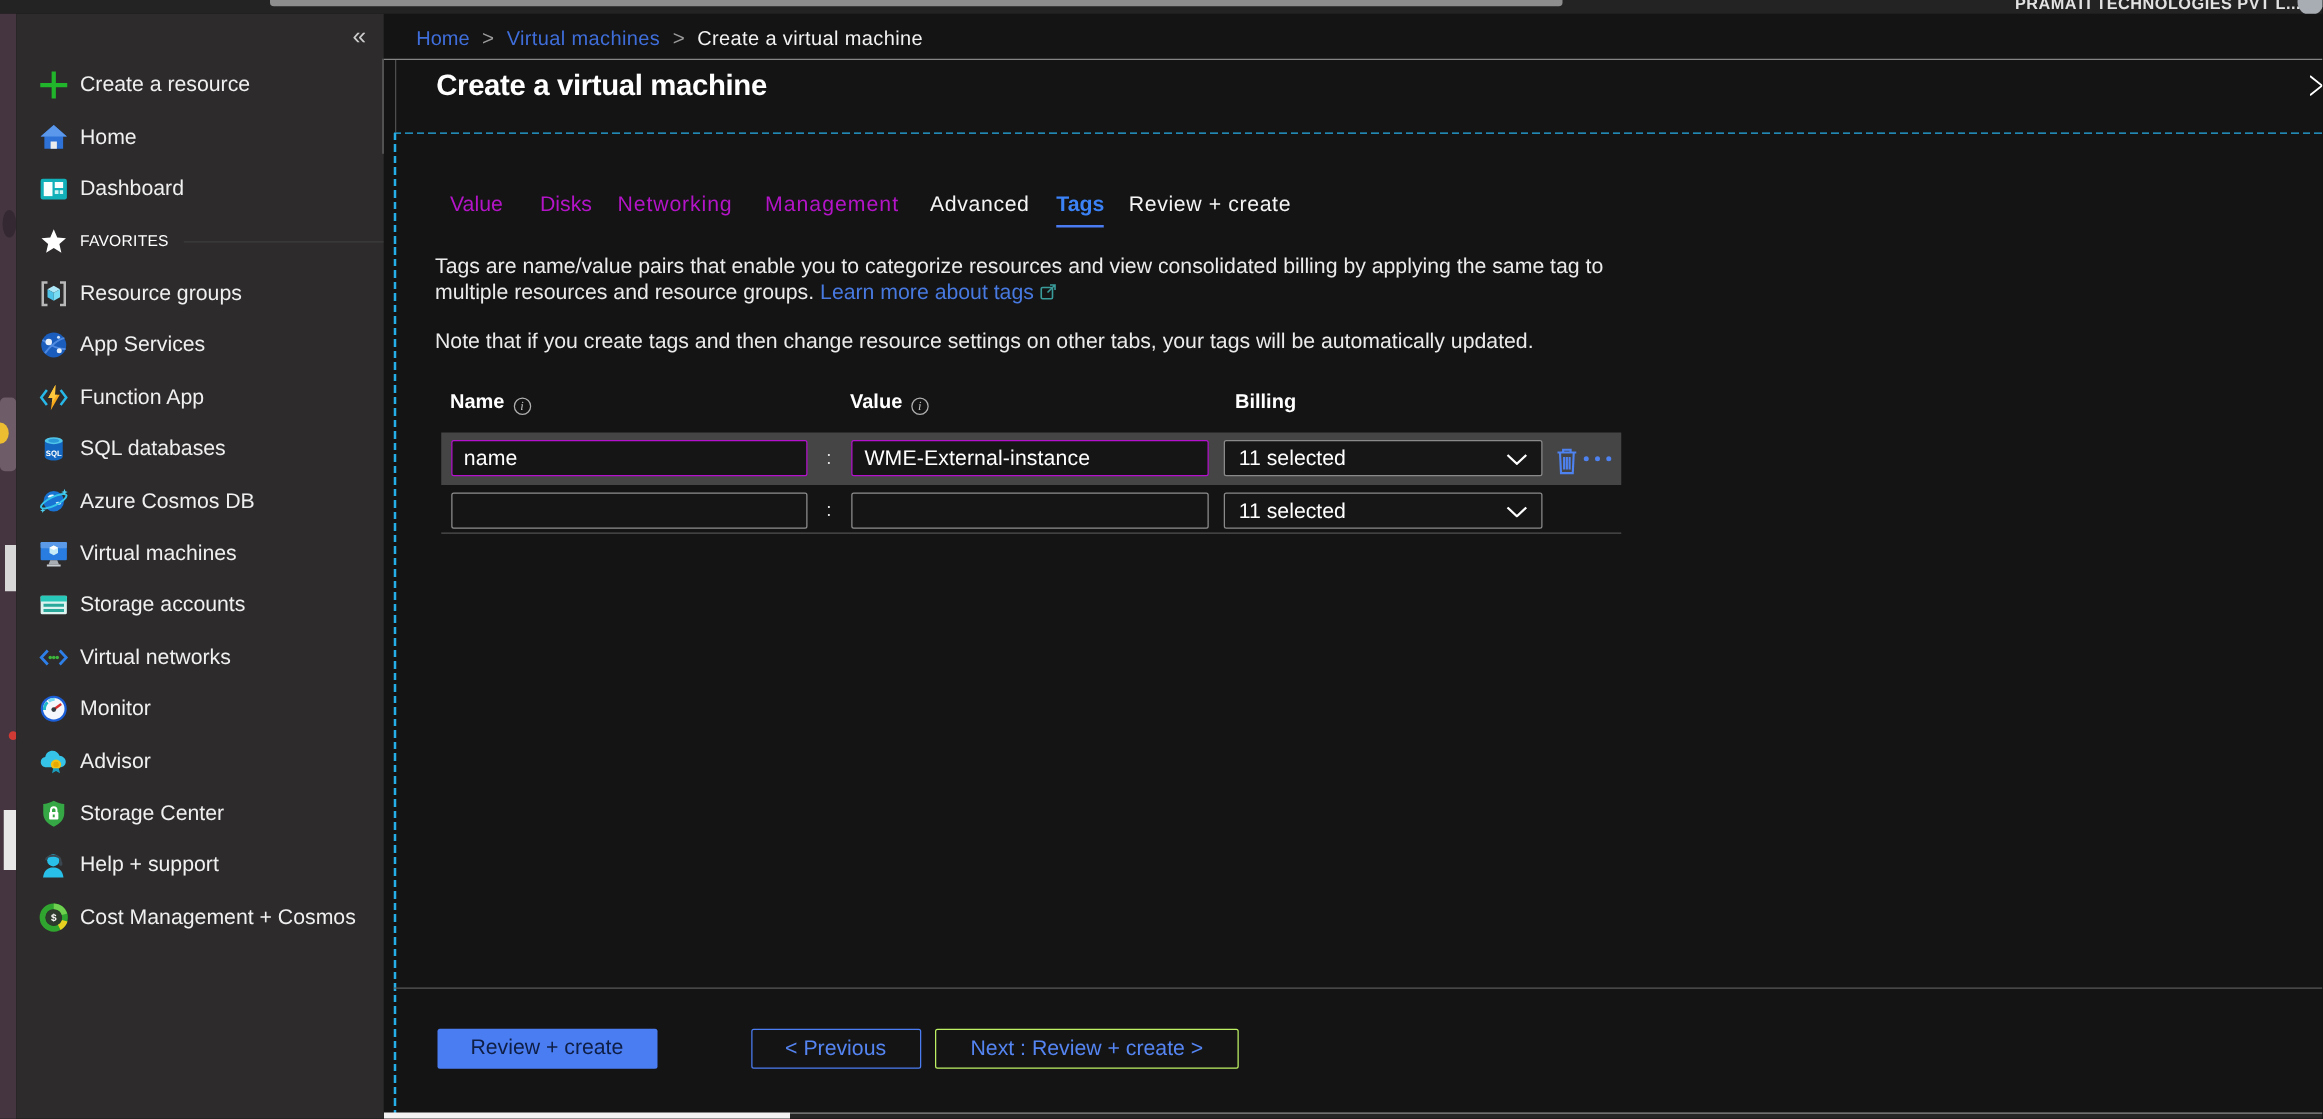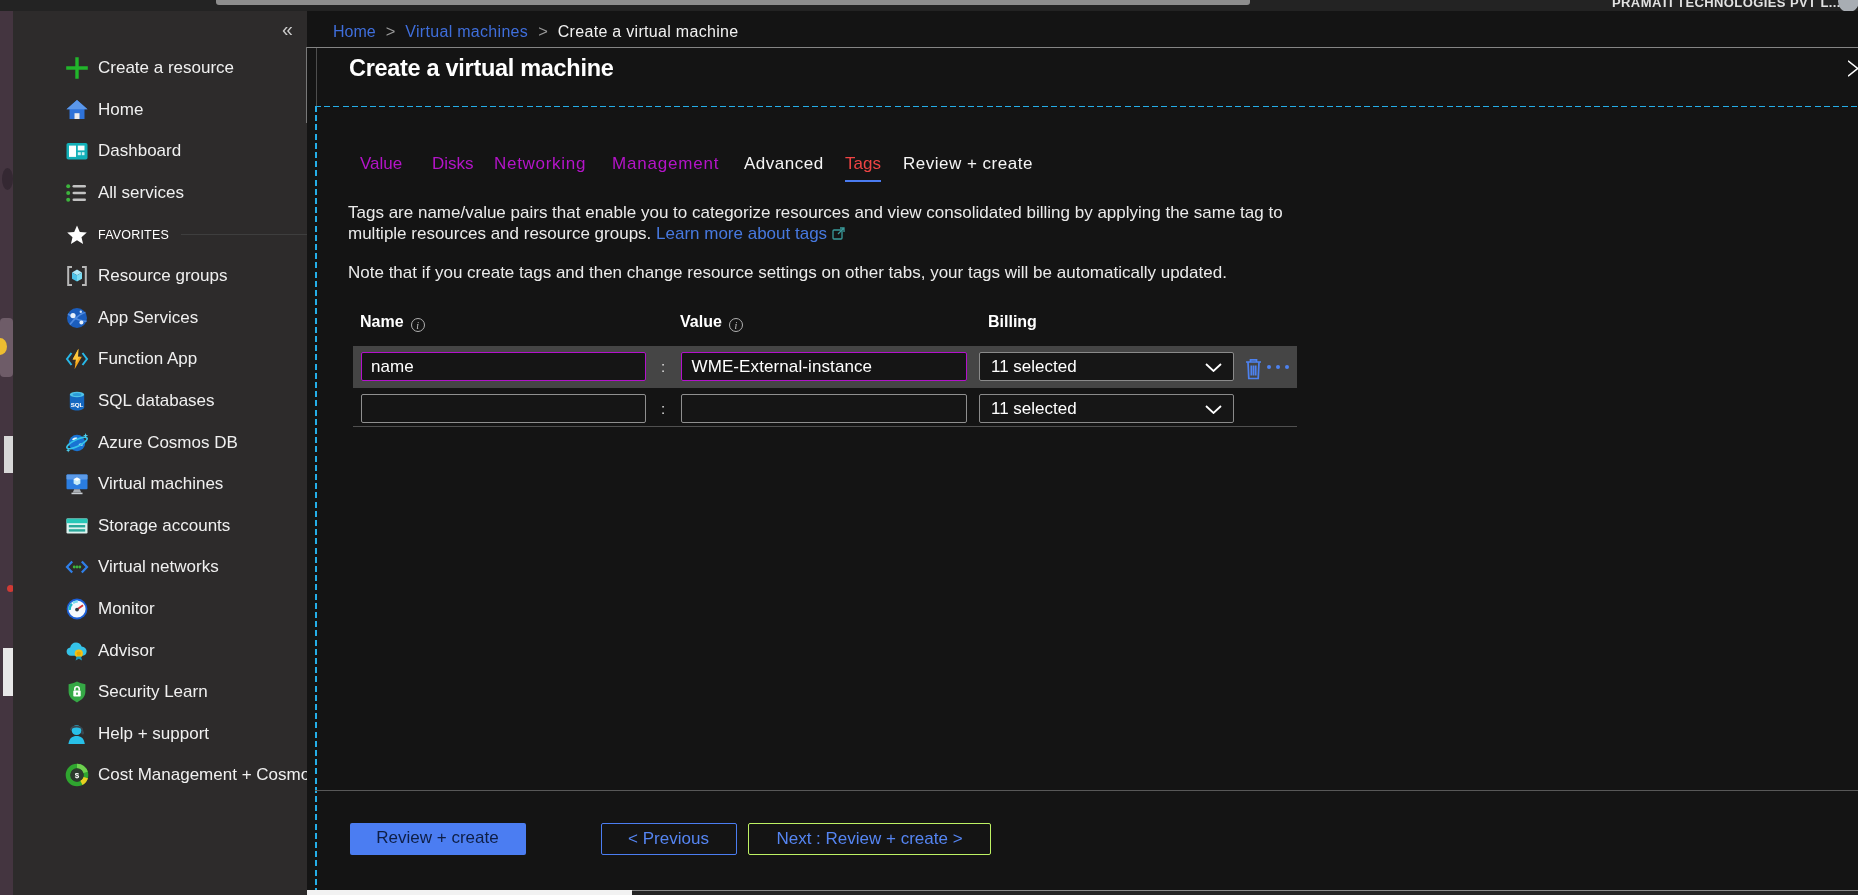--- a/index.html
+++ b/index.html
@@ -6,21 +6,21 @@
   html,body { width:1858px; height:895px; overflow:hidden; background:#131313;
     font-family:"Liberation Sans", sans-serif; }
   .abs { position:absolute; }
   #topbar { position:absolute; left:0; top:0; width:1858px; height:11px; background:#232323; overflow:hidden; }
   #topstrip { position:absolute; left:216px; top:0; width:1034px; height:5px; background:#8d8d8d; border-radius:0 0 3px 3px; }
   #toptext { position:absolute; left:1612px; top:-5px; font-size:13px; font-weight:bold; color:#e2e2e2; letter-spacing:0.4px; white-space:nowrap; }
   #avatar { position:absolute; left:1838px; top:-9px; width:21px; height:21px; border-radius:50%; background:#a8adb3; }
   #leftstrip { position:absolute; left:0; top:11px; width:13px; height:884px; background:#443540; overflow:hidden; }
   #sidebar { position:absolute; left:13px; top:11px; width:294px; height:884px; background:#2d2b2b; overflow:hidden; }
   #collapse { position:absolute; left:269px; top:7px; color:#cccccc; font-size:19.5px; }
-  #menu { position:absolute; left:0; top:36.5px; width:100%;padding-left:34px; }
+  #menu { position:absolute; left:0; top:36.5px; width:100%; }
   .mi { height:41.6px; display:flex; align-items:center; padding-left:18px; }
   .mi svg { flex:none; }
   .mi .lbl { margin-left:9px; font-size:17px; color:#f0f0f0; white-space:nowrap; }
   .mi .fav { margin-left:9px; font-size:12.5px; font-weight:normal; color:#ffffff; letter-spacing:0.2px; }
   .favline { flex:1; height:1px; background:#3e3e3e; margin-left:12px; }
   #main { position:absolute; left:307px; top:11px; width:1551px; height:884px; background:#141414; overflow:hidden; }
   #crumbs { position:absolute; left:26px; top:11px; font-size:16px; white-space:nowrap; }
   #crumbs .b { color:#3f6edb; }
   #crumbs .s { color:#9a9a9a; margin:0 10px; font-size:16.5px; }
   #crumbs .w { color:#f2f2f2; }
@@ -29,21 +29,21 @@
   #closex { position:absolute; right:0; top:48.5px; }
   #vgray { position:absolute; left:8.5px; top:36.5px; width:1px; height:58px; background:#4e4e4e; }
   #hdash { position:absolute; left:8px; top:94.5px; width:1543px; height:1.5px;
     background:repeating-linear-gradient(90deg,#25aee8 0 6px, transparent 6px 9.2px); }
   #vdash { position:absolute; left:8px; top:94.5px; width:1.5px; height:785px;
     background:repeating-linear-gradient(180deg,#25aee8 0 6px, transparent 6px 9.2px); }
   #tabs { position:absolute; left:0; top:143px; font-size:17px; white-space:nowrap; height:40px; }
   #tabs span { position:absolute; top:0; }
   .tmag { color:#b414c8; }
   .twht { color:#f5f5f5; }
-  #tabtags { color:#ef4444; font-weight:normal; padding-bottom:6px; border-bottom:2.5px solid #4a7bf0; }
+  #tabtags { color:#3b82f6; font-weight:bold; padding-bottom:6px; border-bottom:2.5px solid #4a7bf0; }
   #para1 { position:absolute; left:41px; top:190.5px; width:1050px; font-size:17px; line-height:21.5px; color:#ebebeb; }
   #para1 a { color:#4779e0; text-decoration:none; }
   #para2 { position:absolute; left:41px; top:251px; width:1150px; font-size:17px; line-height:21.5px; color:#ebebeb; }
   .thead { position:absolute; top:301.5px; font-size:16px; font-weight:bold; color:#ffffff; }
   .info { display:inline-block; width:14px; height:14px; border:1px solid #b0b0b0; border-radius:50%;
     font-size:10px; font-weight:normal; color:#c4c4c4; text-align:center; line-height:13px; vertical-align:-2px; margin-left:7px; font-style:italic; font-family:"Liberation Serif",serif; }
   #row1bg { position:absolute; left:46px; top:335px; width:944px; height:42px; background:#454545; }
   .inp { position:absolute; width:285.5px; height:29px; background:#151515; border-radius:2px;
     font-size:17px; color:#ffffff; line-height:28px; padding-left:9.5px; letter-spacing:0.1px; }
   .inp.m { border:1.5px solid #b311cb; }
@@ -156,31 +156,20 @@
           <rect x="1.5" y="4" width="21" height="16.5" rx="1.8" fill="#12b0b8"></rect>
           <rect x="4" y="6.6" width="7" height="11.3" fill="#fafffe"></rect>
           <rect x="12.8" y="6.6" width="6.7" height="4.8" fill="#fafffe"></rect>
           <rect x="12.8" y="13.2" width="3" height="3" fill="#cdf2f4"></rect>
           <rect x="16.8" y="13.2" width="2.7" height="3" fill="#cdf2f4"></rect>
         </svg>
         <span class="lbl">Dashboard</span>
       </div>
     <div class="mi">
         <svg width="24" height="24">
-          <circle cx="3.2" cy="5.2" r="2" fill="#3db53d"></circle>
-          <rect x="7.5" y="3.9" width="13.5" height="2.6" rx="1.3" fill="#c2c2c2"></rect>
-          <circle cx="3.2" cy="12" r="2" fill="#3db53d"></circle>
-          <rect x="7.5" y="10.7" width="13.5" height="2.6" rx="1.3" fill="#c2c2c2"></rect>
-          <circle cx="3.2" cy="18.8" r="2" fill="#3db53d"></circle>
-          <rect x="7.5" y="17.5" width="13.5" height="2.6" rx="1.3" fill="#c2c2c2"></rect>
-        </svg>
-        <span class="lbl">All services</span>
-      </div>
-    <div class="mi">
-        <svg width="24" height="24">
           <path d="M12 2.4 L14.8 9 L21.8 9.6 L16.5 14.2 L18.1 21.1 L12 17.3 L5.9 21.1 L7.5 14.2 L2.2 9.6 L9.2 9 Z" fill="#ffffff"></path>
         </svg>
         <span class="fav">FAVORITES</span>
         <span class="favline"></span>
       </div>
     <div class="mi">
         <svg width="24" height="24">
           <path d="M7 3 H3.2 V21 H7 M17 3 H20.8 V21 H17" stroke="#b8b8b8" stroke-width="2" fill="none"></path>
           <path d="M12 5.6 L17 8.4 L12 11.2 L7 8.4 Z" fill="#aee8f8"></path>
           <path d="M7 8.4 L12 11.2 V17.6 L7 14.8 Z" fill="#4cc2e8"></path>
@@ -278,21 +267,21 @@
         </svg>
         <span class="lbl">Advisor</span>
       </div>
     <div class="mi">
         <svg width="24" height="24">
           <path d="M12 1.6 C14.8 3.2 17.8 4 20.4 4.2 V11.6 C20.4 16.6 17 20 12 22.4 C7 20 3.6 16.6 3.6 11.6 V4.2 C6.2 4 9.2 3.2 12 1.6 Z" fill="#35a845"></path>
           <rect x="8.3" y="10.6" width="7.4" height="6" rx="0.8" fill="#ffffff"></rect>
           <path d="M9.8 10.6 V9 C9.8 6 14.2 6 14.2 9 V10.6" stroke="#ffffff" stroke-width="1.6" fill="none"></path>
           <rect x="11.2" y="12.6" width="1.6" height="2.2" fill="#35a845"></rect>
         </svg>
-        <span class="lbl">Security Learn</span>
+        <span class="lbl">Storage Center</span>
       </div>
     <div class="mi">
         <svg width="24" height="24">
           <circle cx="11.6" cy="8.2" r="4.9" fill="#28c0e8"></circle>
           <path d="M3.4 22 C4.2 16 7.4 14 11.6 14 C15.8 14 19 16 19.8 22 Z" fill="#28c0e8"></path>
           <path d="M5.8 8.2 C5.8 3.4 17.4 3.4 17.4 8.2 V10.4" stroke="#3a4750" stroke-width="1.7" fill="none"></path>
           <rect x="16.3" y="9.2" width="2.6" height="3.4" rx="1" fill="#3a4750"></rect>
         </svg>
         <span class="lbl">Help + support</span>
       </div>

